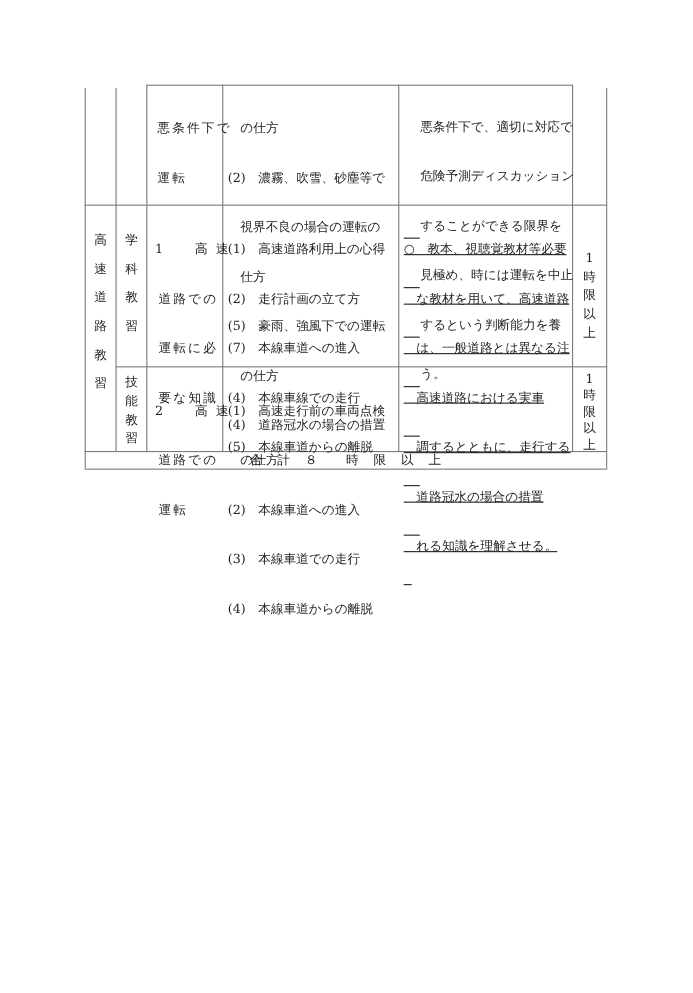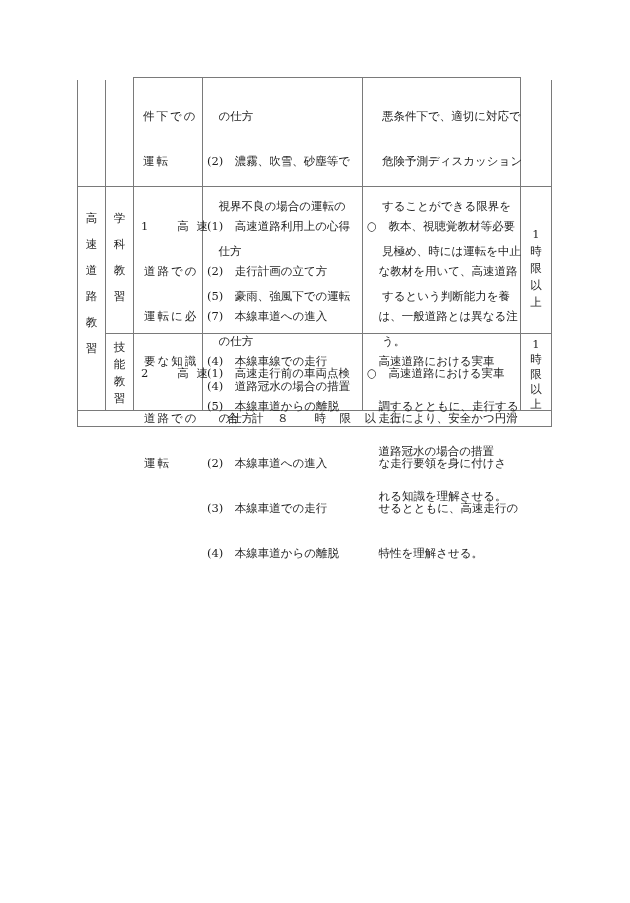--- a/index.html
+++ b/index.html
@@ -33,21 +33,21 @@
     <div class="ln" style="left:77px;top:186px;width:475px;height:1px;"></div>
 
     <div class="ln" style="left:105px;top:333px;width:447px;height:1px;"></div>
 
     <div class="ln" style="left:77px;top:410px;width:475px;height:1px;"></div>
 
     <div class="ln" style="left:77px;top:426px;width:475px;height:1px;"></div>
   </div>
 
   <div class="txt" style="left:143px;top:79px;letter-spacing:2px;">
-    <span style="display:block">件下での</span>
+    <span style="display:block">悪条件下で</span>
     <span style="display:block">運転</span>
   </div>
   <div class="txt" style="left:207px;top:79px;">
     <span style="display:block">　の仕方</span>
     <span style="display:block">(2)　濃霧、吹雪、砂塵等で</span>
     <span style="display:block">　視界不良の場合の運転の</span>
     <span style="display:block">　仕方</span>
     <span style="display:block">(5)　豪雨、強風下での運転</span>
     <span style="display:block">　の仕方</span>
     <span style="display:block">(4)　道路冠水の場合の措置</span>
@@ -82,21 +82,21 @@
     <span style="display:block;padding-left:3px">運転に必</span>
     <span style="display:block;padding-left:3px">要な知識</span>
   </div>
   <div class="txt" style="left:207px;top:189px;">
     <span style="display:block">(1)　高速道路利用上の心得</span>
     <span style="display:block">(2)　走行計画の立て方</span>
     <span style="display:block">(7)　本線車道への進入</span>
     <span style="display:block">(4)　本線車線での走行</span>
     <span style="display:block">(5)　本線車道からの離脱</span>
   </div>
-  <div class="txt" style="left:367px;top:189px;">
+  <div class="txt" style="left:367px;top:189px;text-decoration:underline;">
     <span style="display:block">○　教本、視聴覚教材等必要</span>
     <span style="display:block">　な教材を用いて、高速道路</span>
     <span style="display:block">　は、一般道路とは異なる注</span>
     <span style="display:block">　高速道路における実車</span>
     <span style="display:block">　調するとともに、走行する</span>
     <span style="display:block">　道路冠水の場合の措置</span>
     <span style="display:block">　れる知識を理解させる。</span>
   </div>
   <div class="vcol" style="left:521px;top:226px;width:30px;line-height:17px;">
     <span>1</span>
@@ -117,27 +117,20 @@
     <span style="display:block;padding-left:3px">道路での</span>
     <span style="display:block;padding-left:3px">運転</span>
   </div>
   <div class="txt" style="left:207px;top:336px;">
     <span style="display:block">(1)　高速走行前の車両点検</span>
     <span style="display:block">　の仕方</span>
     <span style="display:block">(2)　本線車道への進入</span>
     <span style="display:block">(3)　本線車道での走行</span>
     <span style="display:block">(4)　本線車道からの離脱</span>
   </div>
-  <div class="txt" style="left:367px;top:336px;">
-    <span style="display:block">○　高速道路における実車</span>
-    <span style="display:block">　走行により、安全かつ円滑</span>
-    <span style="display:block">　な走行要領を身に付けさ</span>
-    <span style="display:block">　せるとともに、高速走行の</span>
-    <span style="display:block">　特性を理解させる。</span>
-  </div>
   <div class="vcol" style="left:521px;top:337px;width:30px;line-height:15px;">
     <span>1</span>
     <span>時</span>
     <span>限</span>
     <span>以</span>
     <span>上</span>
   </div>
 
   <div class="txt" style="left:77px;top:411px;width:475px;text-align:center;letter-spacing:1px;">合　計　８　　時　限　以　上</div>
 

